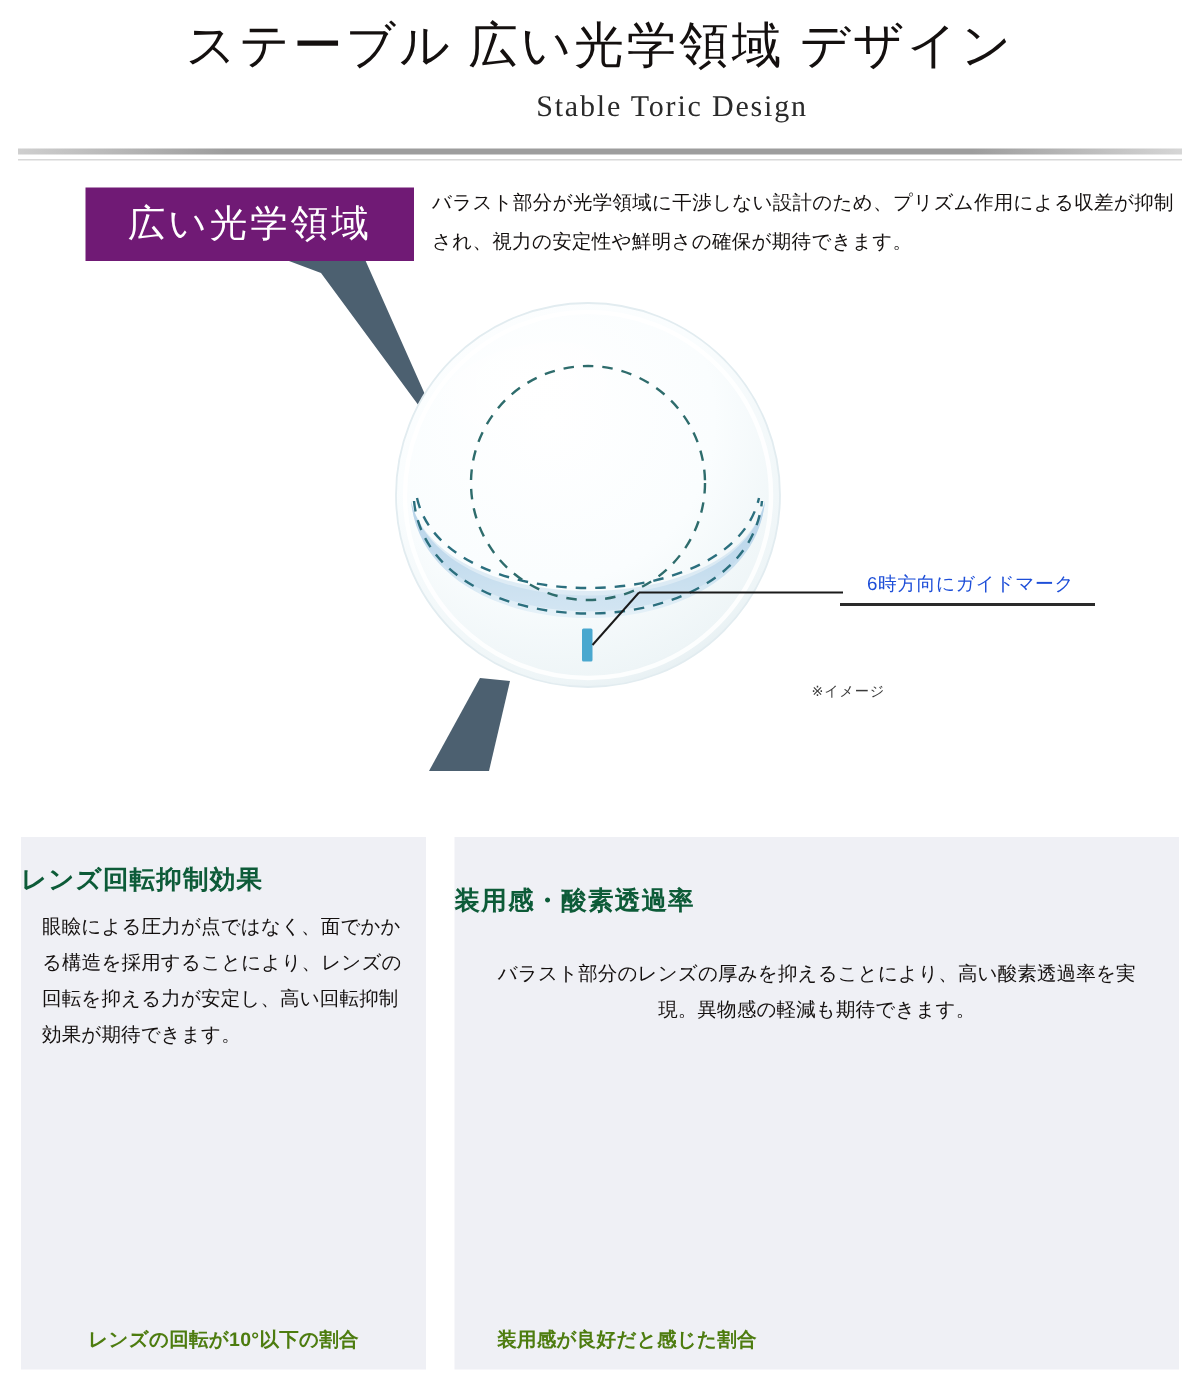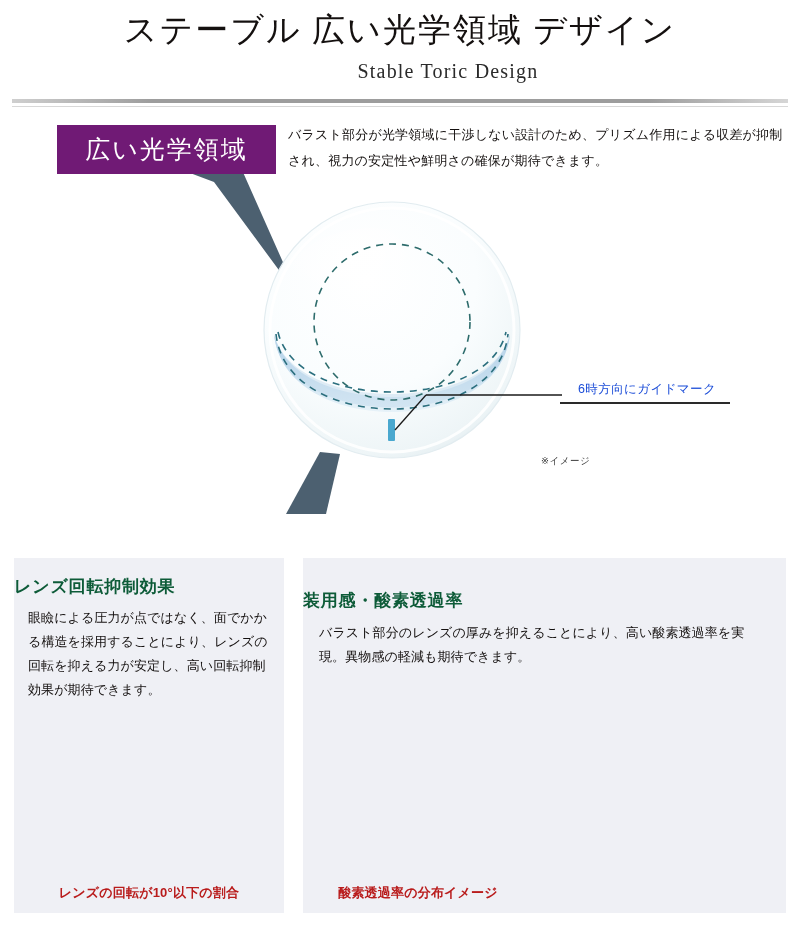--- a/index.html
+++ b/index.html
@@ -93,25 +93,25 @@
     font-size: 17px; font-weight: bold; letter-spacing: 0.8px;
     white-space: nowrap;
   }
   .panel-left .panel-h  { margin-top: 17px; }
   .panel-right .panel-h { margin-top: 31px; }
 
   .panel-p {
     color: #14100f; font-size: 13px; line-height: 24px; letter-spacing: 0.1px;
   }
   .panel-left .panel-p  { margin: 8px 0 0 0; padding: 0 14px; text-align: left; }
-  .panel-right .panel-p { margin: 9px 0 0 0; padding: 0 16px; text-align: left; }
+  .panel-right .panel-p { margin: 25px 0 0 0; padding: 0 16px; text-align: center; }
 
   .caption {
     position: absolute; bottom: 11px;
-    font-size: 13px; font-weight: bold; color: #b91c1c;
+    font-size: 13px; font-weight: bold; color: #4d7c0f;
     letter-spacing: 0.2px; white-space: nowrap; text-align: center;
   }
 </style>
 </head>
 <body>
 
 <div id="page">
 
   <div class="title-jp">ステーブル 広い光学領域 デザイン</div>
   <div class="title-en">Stable Toric Design</div>
@@ -187,16 +187,16 @@
     <div class="panel-h">レンズ回転抑制効果</div>
     <div class="panel-p">眼瞼による圧力が点ではなく、面でかかる構造を採用することにより、レンズの回転を抑える力が安定し、高い回転抑制効果が期待できます。</div>
 
     <div class="caption" style="left:0;width:270px;">レンズの回転が10°以下の割合</div>
   </div>
 
   <div class="panel panel-right">
     <div class="panel-h">装用感・酸素透過率</div>
     <div class="panel-p">バラスト部分のレンズの厚みを抑えることにより、高い酸素透過率を実現。異物感の軽減も期待できます。</div>
 
-    <div class="caption" style="left:10px;width:210px;">酸素透過率の分布イメージ</div>
+    <div class="caption" style="left:10px;width:210px;">装用感が良好だと感じた割合</div>
   </div>
 
 </div>
 
 </body></html>

